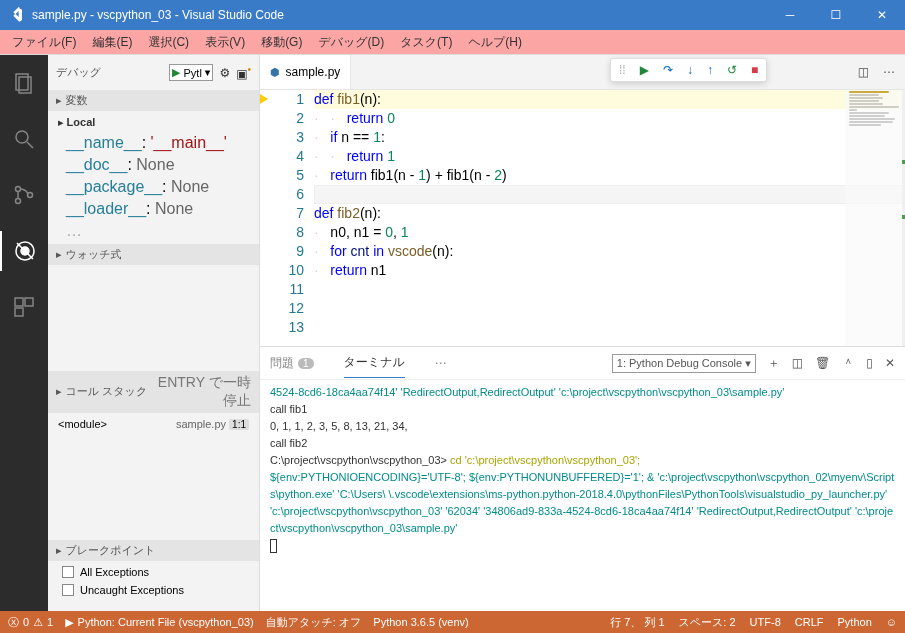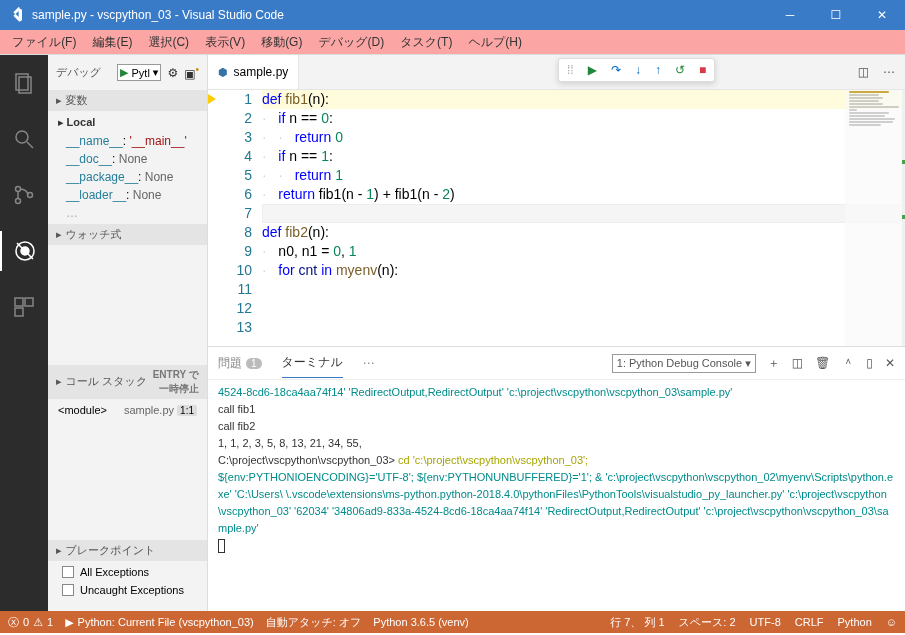--- a/index.html
+++ b/index.html
@@ -14,39 +14,39 @@
 .menubar { height: 25px; background: #fca5a5; display: flex; align-items: center; padding: 0 4px; border-bottom: 1px solid #ddd; }
 .menuitem { padding: 3px 8px; font-size: 12px; color: #333; }
 
 .main { display: flex; height: 556px; }
 
 .activitybar { width: 48px; background: #2c2c2c; display: flex; flex-direction: column; align-items: center; padding-top: 8px; gap: 16px; }
 .activity-icon { width: 48px; height: 40px; display: flex; align-items: center; justify-content: center; color: #858585; }
 .activity-icon.active { color: #fff; border-left: 2px solid #fff; }
 .activity-icon svg { width: 24px; height: 24px; }
 
-.sidebar { width: 160px; background: #f3f3f3; display: flex; flex-direction: column; border-right: 1px solid #ddd; }
+.sidebar { width: 212px; background: #f3f3f3; display: flex; flex-direction: column; border-right: 1px solid #ddd; }
 .sidebar-header { height: 35px; display: flex; align-items: center; padding: 0 8px; gap: 6px; }
 .sidebar-header .label { font-size: 11px; color: #555; flex: 1; }
 .sidebar-header .dropdown { border: 1px solid #999; background: #fff; padding: 1px 2px; display: flex; align-items: center; gap: 3px; font-size: 11px; }
 .sidebar-header .runbtn { color: #22863a; }
 .sidebar-header .gear, .sidebar-header .cons { color: #333; }
 .section-hdr { background: #e4e4e4; padding: 3px 8px; font-size: 11px; color: #555; display: flex; align-items: center; gap: 4px; }
 .section-body { padding: 2px 0; font-size: 12px; }
 .local-hdr { padding: 3px 10px; font-size: 11px; color: #333; }
-.var-row { padding: 2px 18px; font-size: 12px; white-space: nowrap; overflow: hidden; }
+.var-row { padding: 2px 18px; font-size: 16px; white-space: nowrap; overflow: hidden; }
 .var-name { color: #267f99; }
 .var-val { color: #a31515; }
 .var-none { color: #666; }
 .callstack-row { display: flex; align-items: center; padding: 3px 10px; font-size: 11px; justify-content: space-between; }
 .callstack-row .file { color: #666; }
 .callstack-row .ln { background: #ddd; border-radius: 2px; padding: 0 3px; font-size: 10px; }
 .bp-row { padding: 3px 14px; font-size: 11px; display: flex; align-items: center; gap: 6px; }
 .bp-chk { width: 12px; height: 12px; border: 1px solid #888; background: #fff; }
-.cs-hdr-extra { flex: 1; text-align: right; font-size: 10px; color: #777; font-weight: bold; }
+.cs-hdr-extra { flex: 1; text-align: right; font-size: 14px; color: #777; }
 
 .editor-area { flex: 1; display: flex; flex-direction: column; background: #fff; }
 .tabs-row { height: 35px; display: flex; align-items: stretch; background: #f3f3f3; border-bottom: 1px solid #e5e5e5; position: relative; }
 .tab { display: flex; align-items: center; padding: 0 10px; background: #fff; border-right: 1px solid #e5e5e5; gap: 6px; font-size: 12px; }
 .tab-icon { color: #3572A5; font-size: 11px; }
 .tabs-right { margin-left: auto; display: flex; align-items: center; gap: 14px; padding: 0 10px; color: #555; }
 
 .debug-toolbar { position: absolute; top: 3px; left: 350px; background: #fff; border: 1px solid #ddd; border-radius: 3px; box-shadow: 0 2px 6px rgba(0,0,0,0.15); display: flex; align-items: center; padding: 4px 8px; gap: 14px; z-index: 10; }
 .debug-toolbar .handle { color: #aaa; cursor: move; }
 .dbg-btn { display: flex; align-items: center; justify-content: center; }
@@ -67,21 +67,21 @@
 .id { color: #001080; }
 .guide { color: #d3d3d3; }
 .minimap { position: absolute; right: 0; top: 0; width: 60px; height: 100%; background: #fafafa; opacity: 0.7; }
 .mm-line { height: 2px; margin: 1px 4px; background: #bbb; border-radius: 1px; }
 .mm-line.hl { background: #b58900; }
 .scroll-ind { position: absolute; right: 0; top: 0; width: 3px; height: 100%; background: #f0f0f0; }
 .scroll-ind::before { content: ""; position: absolute; top: 125px; width: 3px; height: 4px; background: #4b9e4b; }
 .scroll-ind::after { content: ""; position: absolute; top: 70px; width: 3px; height: 4px; background: #4b9e4b; }
 
 .panel { height: 265px; border-top: 1px solid #ddd; display: flex; flex-direction: column; }
-.panel-tabs { display: flex; align-items: center; height: 33px; padding: 0 10px; gap: 20px; border-bottom: 1px solid #eee; }
+.panel-tabs { display: flex; align-items: center; height: 33px; padding: 0 10px; gap: 30px; border-bottom: 1px solid #eee; }
 .panel-tab { font-size: 12px; color: #888; display: flex; align-items: center; gap: 4px; padding: 6px 0; }
 .panel-tab.active { color: #333; border-bottom: 1px solid #3a7bc8; }
 .badge { background: #bbb; color: #fff; border-radius: 8px; padding: 0 5px; font-size: 10px; }
 .panel-right { margin-left: auto; display: flex; align-items: center; gap: 12px; color: #555; }
 .panel-right .dropdown { border: 1px solid #999; padding: 2px 4px; font-size: 11px; }
 .panel-content { flex: 1; padding: 4px 10px; font-family: Consolas, monospace; font-size: 11px; line-height: 17px; overflow: hidden; color: #333; }
 .term-cyan { color: #008b8b; }
 .term-cmd { color: #a6a600; }
 .cursor-box { display: inline-block; width: 7px; height: 14px; border: 1px solid #333; vertical-align: middle; }
 
@@ -242,29 +242,29 @@
           <div class="line">7</div>
           <div class="line">8</div>
           <div class="line">9</div>
           <div class="line">10</div>
           <div class="line">11</div>
           <div class="line">12</div>
           <div class="line">13</div>
         </div>
       <div class="code-area" id="code-area">
         <div class="line hl-line"><span class="kw">def</span> <span class="fn">fib1</span>(n):</div>
-          <div class="line"><span class="guide"><span class="guide">·   </span></span><span class="kw">if</span> n <span class="op">==</span> <span class="num">0</span>:</div>
           <div class="line"><span class="guide"><span class="guide">·   </span><span class="guide">·   </span></span><span class="kw">return</span> <span class="num">0</span></div>
           <div class="line"><span class="guide"><span class="guide">·   </span></span><span class="kw">if</span> n <span class="op">==</span> <span class="num">1</span>:</div>
           <div class="line"><span class="guide"><span class="guide">·   </span><span class="guide">·   </span></span><span class="kw">return</span> <span class="num">1</span></div>
           <div class="line"><span class="guide"><span class="guide">·   </span></span><span class="kw">return</span> fib1(n <span class="op">-</span> <span class="num">1</span>) <span class="op">+</span> fib1(n <span class="op">-</span> <span class="num">2</span>)</div>
           <div class="line curr-line"></div>
           <div class="line"><span class="kw">def</span> <span class="fn">fib2</span>(n):</div>
           <div class="line"><span class="guide"><span class="guide">·   </span></span>n0, n1 <span class="op">=</span> <span class="num">0</span>, <span class="num">1</span></div>
-          <div class="line"><span class="guide"><span class="guide">·   </span></span><span class="kw">for</span> <span class="id">cnt</span> <span class="kw">in</span> <span class="fn">myenv</span>(n):</div>
+          <div class="line"><span class="guide"><span class="guide">·   </span></span><span class="kw">for</span> <span class="id">cnt</span> <span class="kw">in</span> <span class="fn">vscode</span>(n):</div>
+          <div class="line"><span class="guide"><span class="guide">·   </span></span><span class="kw">return</span> n1</div>
           <div class="line"></div>
           <div class="minimap">
           <div class="mm-line hl" style="width:40px"></div>
             <div class="mm-line" style="width:30px"></div>
             <div class="mm-line" style="width:34px"></div>
             <div class="mm-line" style="width:30px"></div>
             <div class="mm-line" style="width:34px"></div>
             <div class="mm-line" style="width:50px"></div>
             <div class="mm-line" style="width:8px"></div>
             <div class="mm-line" style="width:40px"></div>
@@ -291,22 +291,22 @@
           <span>◫</span>
           <span>🗑</span>
           <span>＾</span>
           <span>▯</span>
           <span>✕</span>
         </div>
       </div>
       <div class="panel-content" id="term">
           <div class="term-cyan">4524-8cd6-18ca4aa74f14' 'RedirectOutput,RedirectOutput' 'c:\project\vscpython\vscpython_03\sample.py'</div>
           <div class="">call fib1</div>
+          <div class="">0, 1, 1, 2, 3, 5, 8, 13, 21, 34,</div>
           <div class="">call fib2</div>
-          <div class="">1, 1, 2, 3, 5, 8, 13, 21, 34, 55,</div>
           <div><span>C:\project\vscpython\vscpython_03&gt;</span> <span class="term-cmd">cd 'c:\project\vscpython\vscpython_03';</span></div>
           <div class="term-cyan" style="word-break: break-all;">${env:PYTHONIOENCODING}='UTF-8'; ${env:PYTHONUNBUFFERED}='1'; &amp; 'c:\project\vscpython\vscpython_02\myenv\Scripts\python.exe' 'C:\Users\        \.vscode\extensions\ms-python.python-2018.4.0\pythonFiles\PythonTools\visualstudio_py_launcher.py' 'c:\project\vscpython\vscpython_03' '62034' '34806ad9-833a-4524-8cd6-18ca4aa74f14' 'RedirectOutput,RedirectOutput' 'c:\project\vscpython\vscpython_03\sample.py'</div>
           <div><span class="cursor-box"></span></div>
         </div>
     </div>
   </div>
 </div>
 
 <div class="statusbar">
   <span class="sbitem">ⓧ <span>0</span> ⚠ <span>1</span></span>

